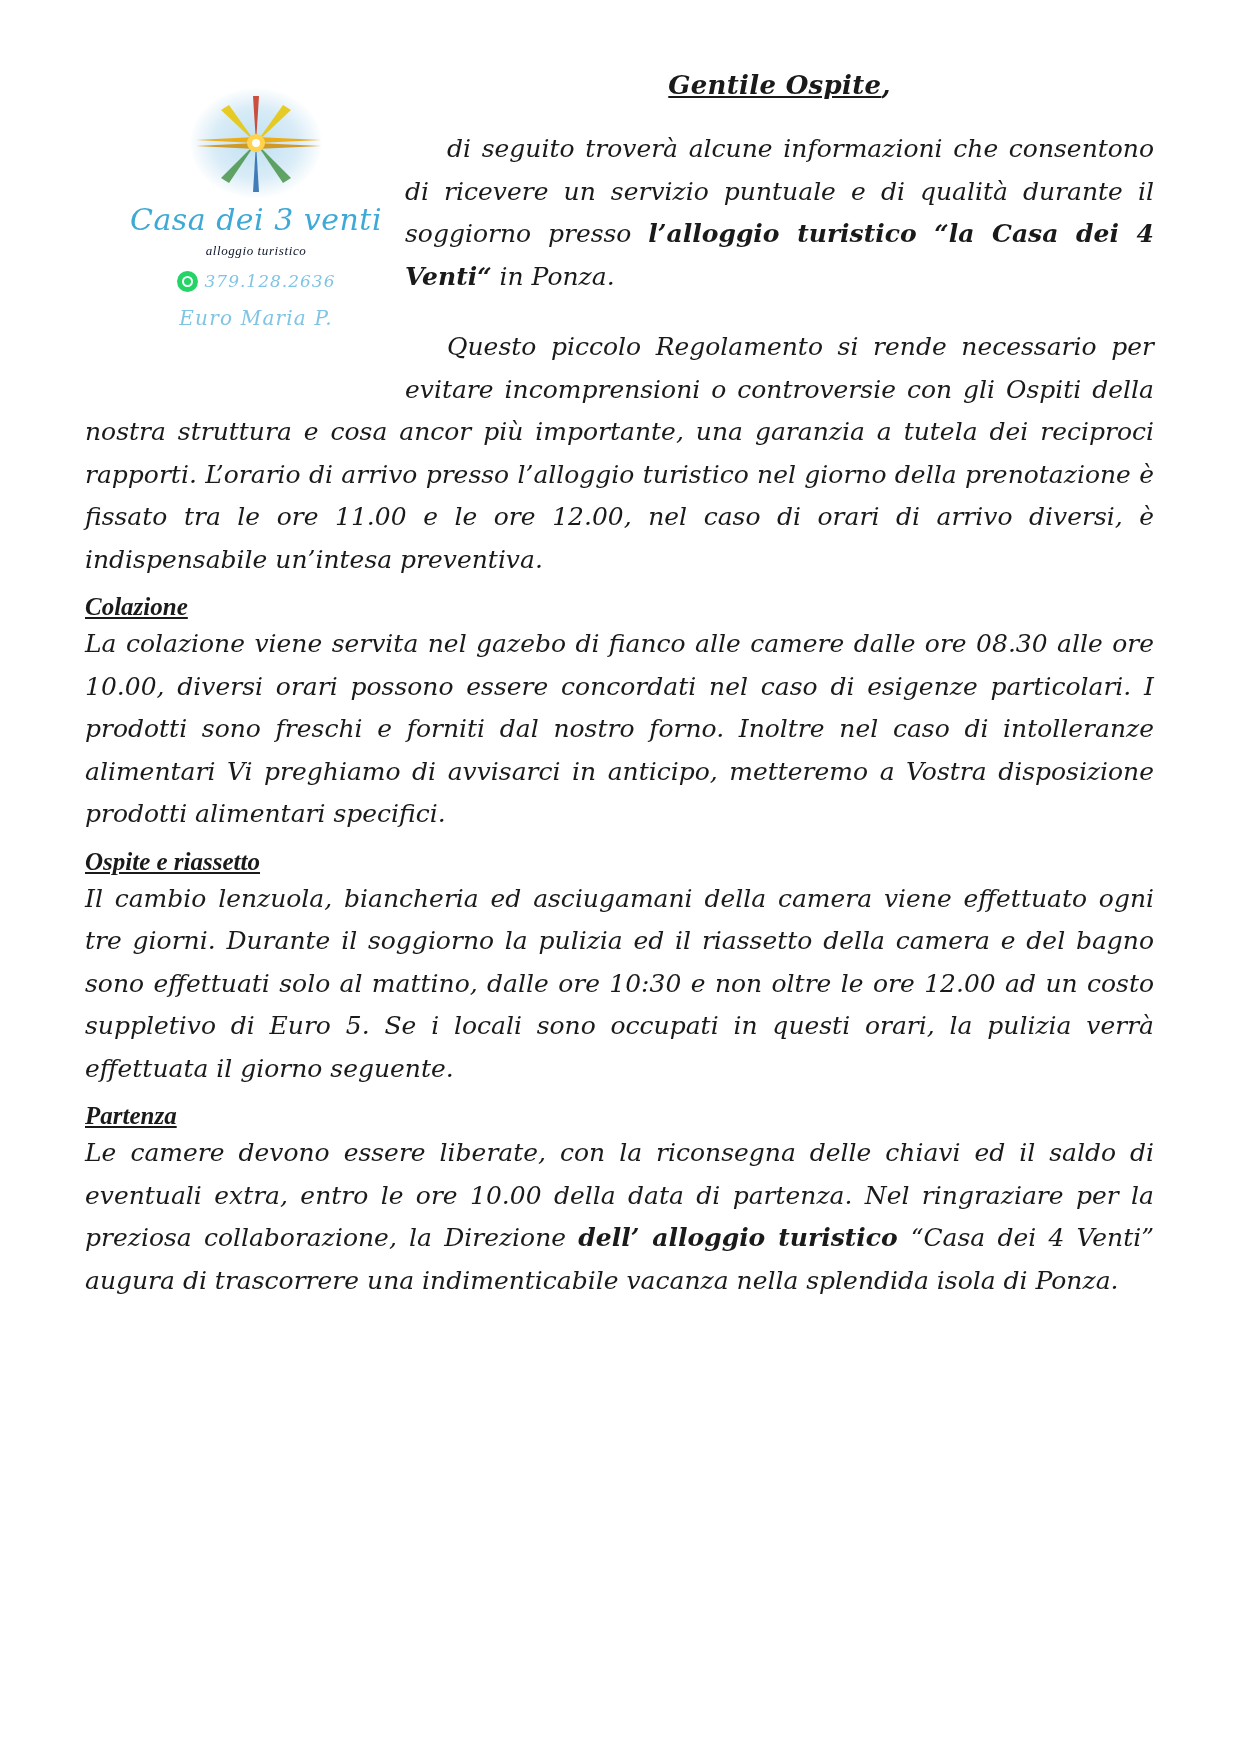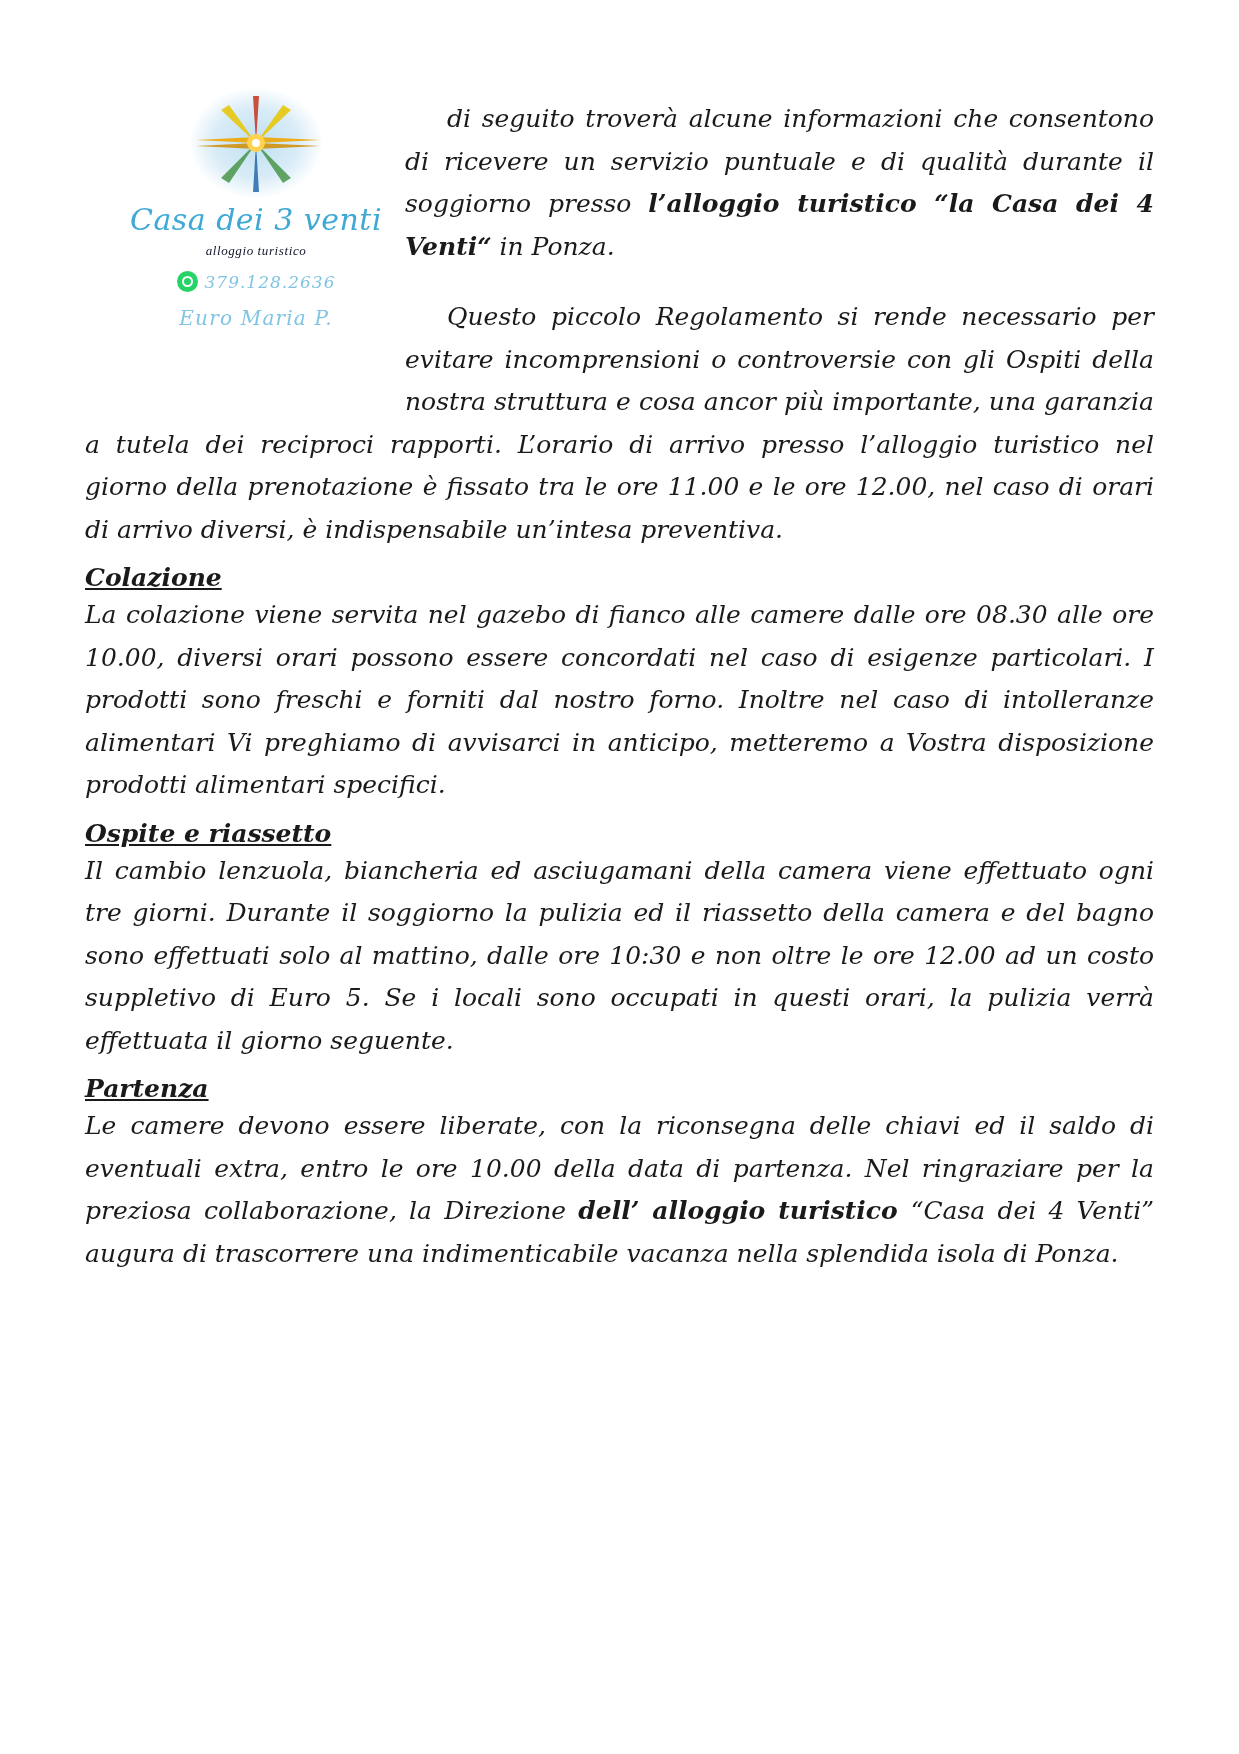--- a/index.html
+++ b/index.html
@@ -67,21 +67,21 @@
     font-family: Liberation Serif, serif;
     font-style: italic;
     font-size: 13px;
     color: #0f172a;
     margin-top: 6px;
     letter-spacing: 0.6px;
   }
   .logo-phone-row {
     margin-top: 12px;
     display: flex;
-    align-items: center;
+    align-items: flex-start;
     justify-content: center;
     gap: 7px;
   }
   .wa-icon {
     width: 21px;
     height: 21px;
     border-radius: 50%;
     background: #25d366;
     display: inline-block;
     position: relative;
@@ -142,20 +142,21 @@
   .b {
     font-weight: bold;
   }
   h2.section {
     font-style: italic;
     font-weight: bold;
     font-size: 25px;
     margin: 10px 0 2px 0;
     text-decoration: underline;
     display: inline-block;
+    font-family: Liberation Serif, serif;
   }
   .section-wrap {
     clear: none;
   }
   .tight {
     line-height: 1.62;
   }
 </style>
 </head>
 <body>
@@ -186,20 +187,23 @@
     </div>
     <div class="logo-name">Casa dei 3 venti</div>
     <div class="logo-sub">alloggio turistico</div>
     <div class="logo-phone-row">
       <span class="wa-icon"></span>
       <span class="logo-phone">379.128.2636</span>
     </div>
     <div class="logo-place">Euro Maria  P.</div>
   </div>
 
+  <div class="doc-title">
+    <span class="u">Gentile Ospite</span><span>,</span>
+  </div>
 
   <p class="para indent">
     <span>di seguito troverà alcune informazioni che consentono di ricevere un servizio puntuale e di qualità durante il soggiorno presso </span><span class="b">l’alloggio turistico “la Casa dei 4 Venti“</span><span> in Ponza.</span>
   </p>
 
   <p class="para indent">Questo piccolo Regolamento si rende necessario per evitare incomprensioni o  controversie con gli  Ospiti della nostra struttura e cosa ancor più importante, una garanzia a tutela dei reciproci  rapporti. L’orario di arrivo presso l’alloggio turistico nel giorno della  prenotazione è fissato tra le ore 11.00 e le  ore 12.00, nel caso di orari di arrivo diversi, è indispensabile un’intesa preventiva.</p>
 
   <div class="section-wrap">
     <h2 class="section">Colazione</h2>
     <p class="para tight">La colazione viene servita nel gazebo di fianco alle camere dalle ore 08.30 alle ore 10.00, diversi orari possono essere concordati nel caso di esigenze particolari. I prodotti sono freschi e forniti dal nostro forno.  Inoltre nel caso di intolleranze alimentari Vi preghiamo di avvisarci in anticipo, metteremo a Vostra  disposizione prodotti alimentari specifici.</p>

